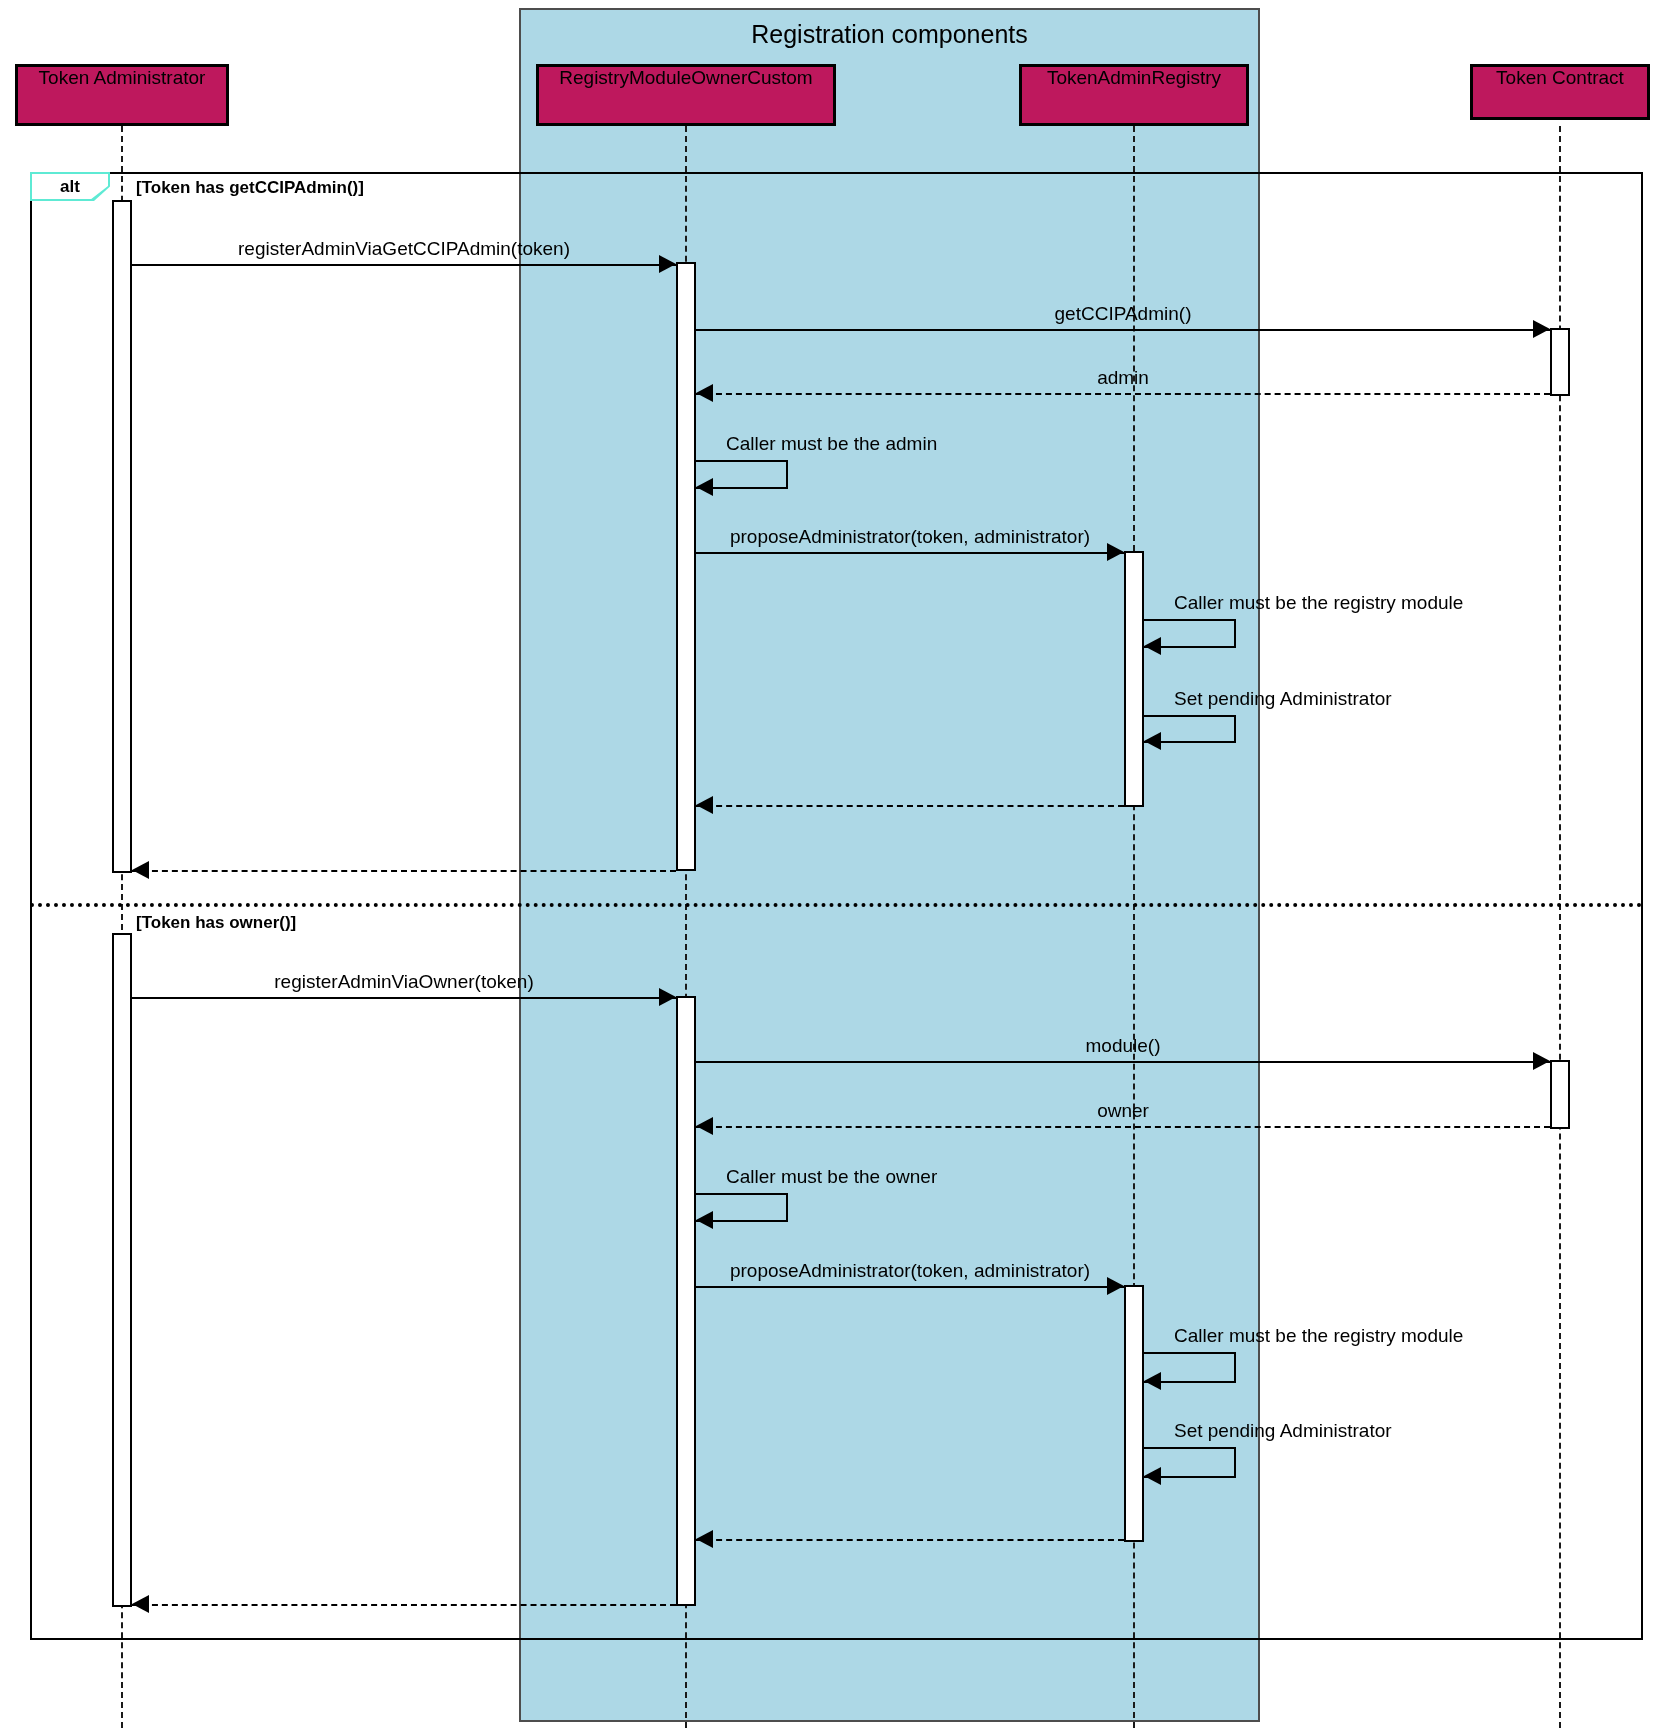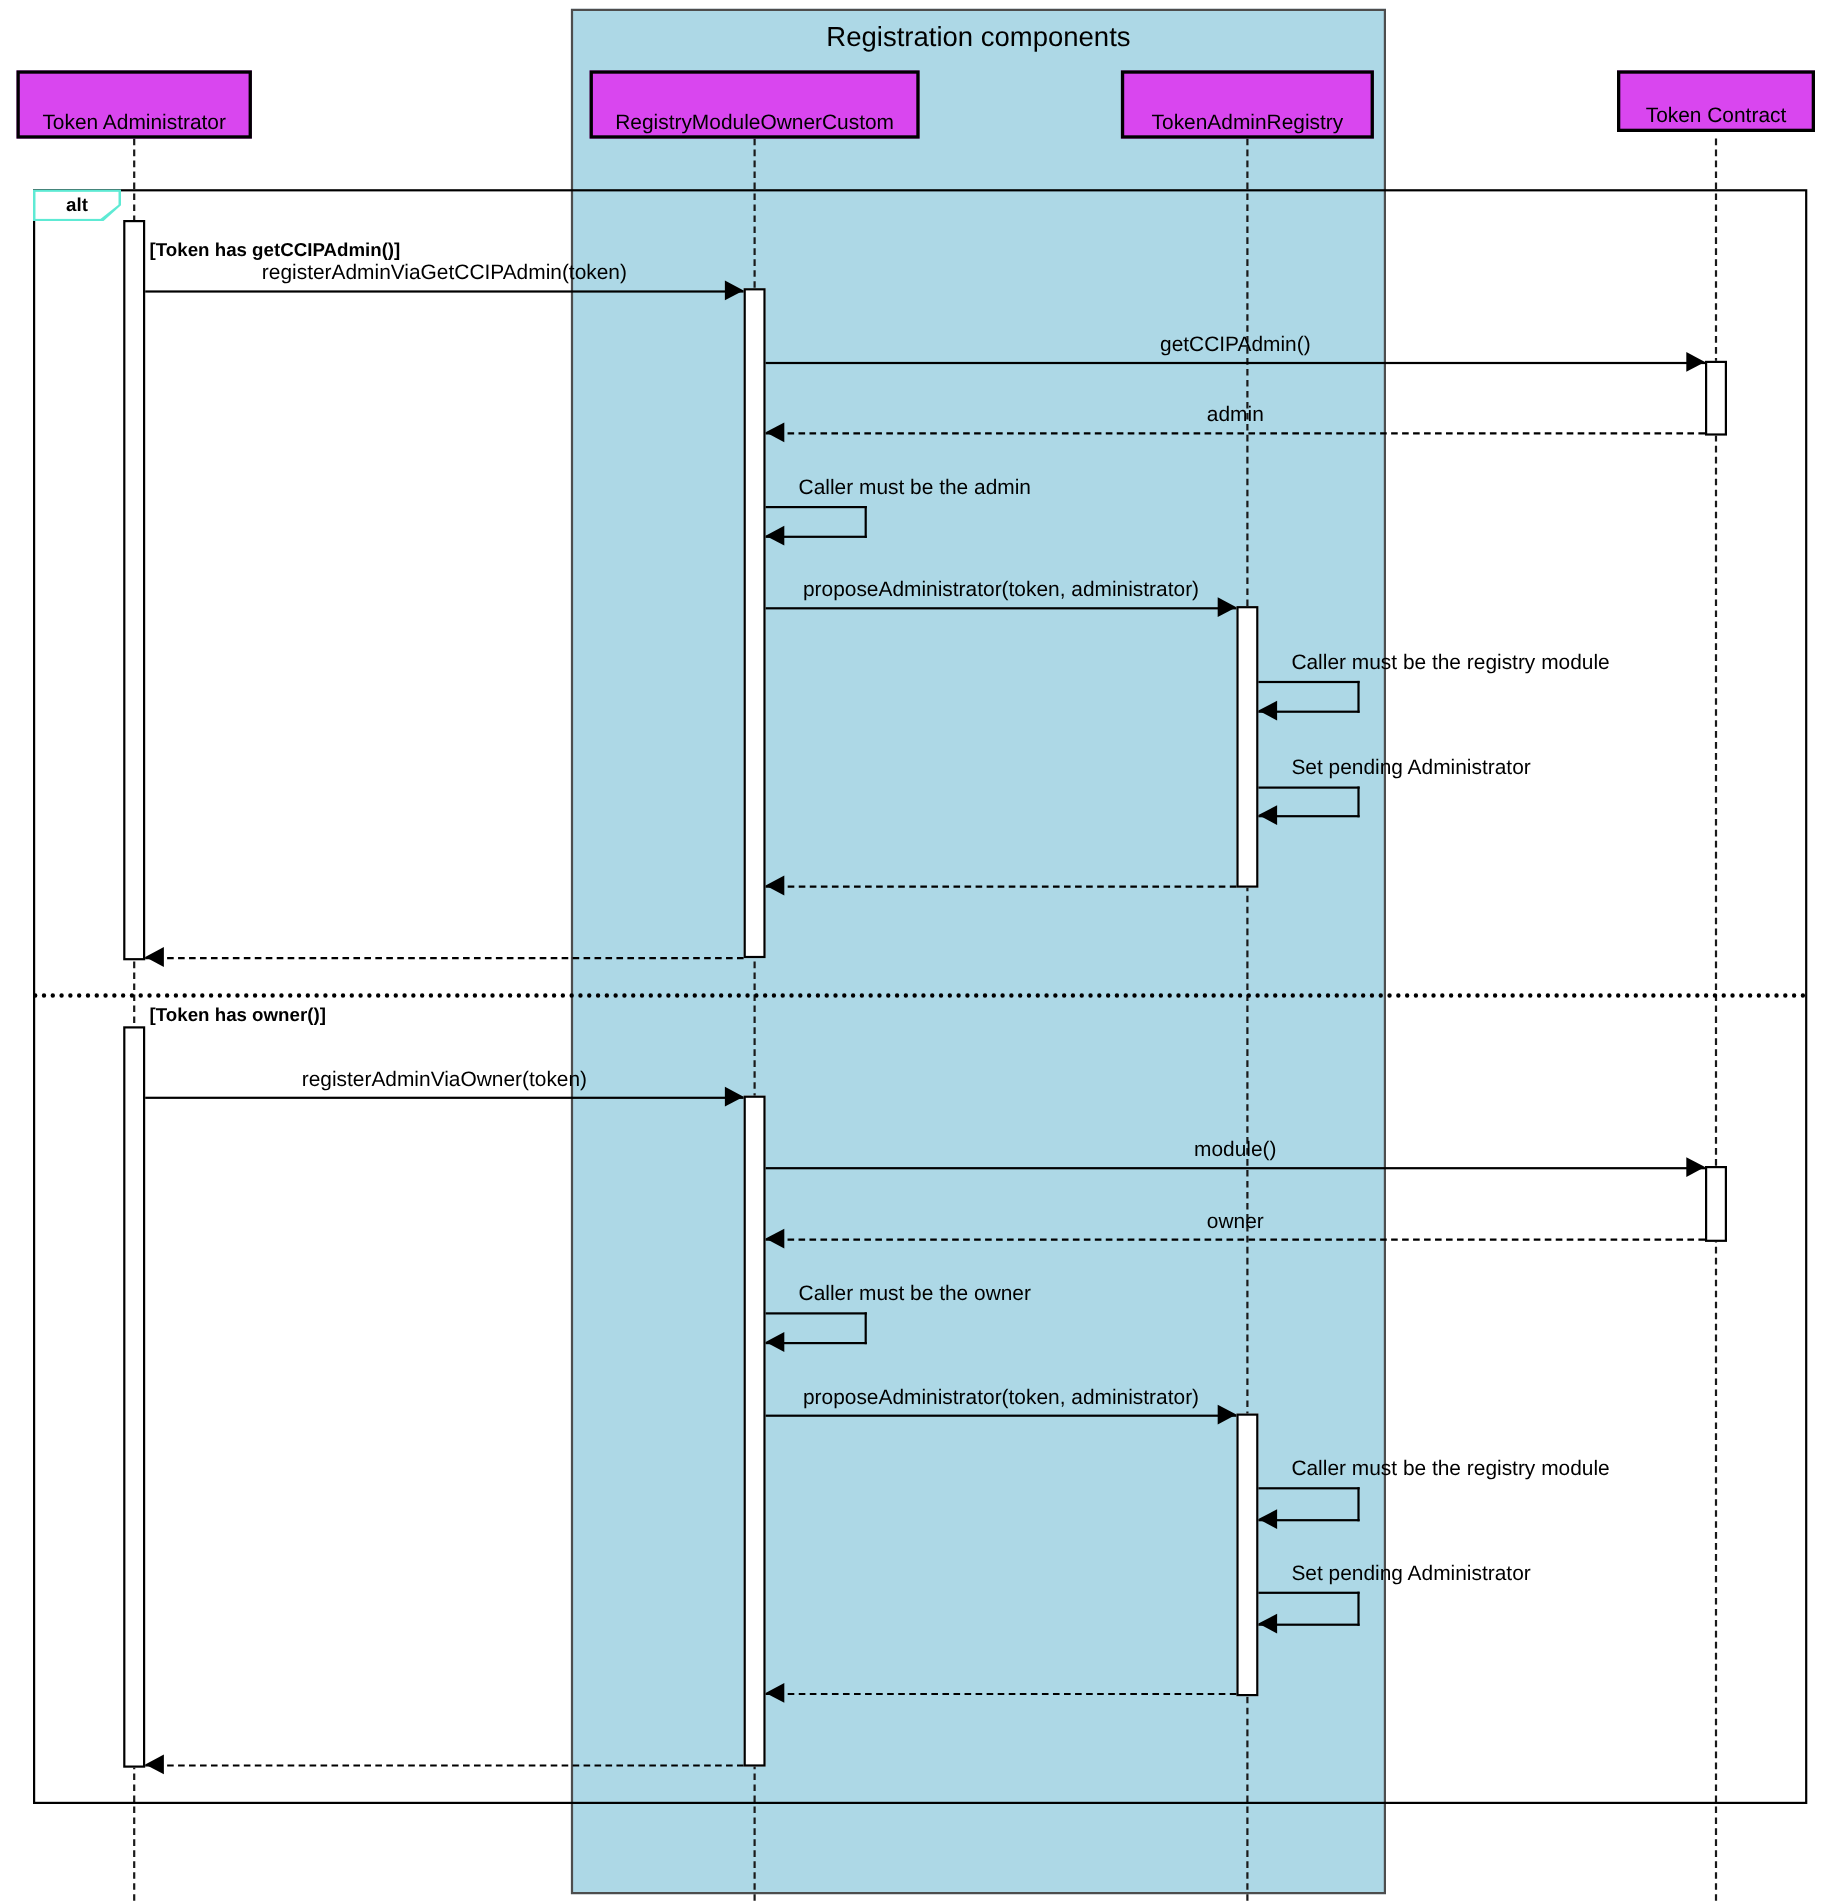--- a/index.html
+++ b/index.html
@@ -26,24 +26,24 @@
   .alt-tab-inner {
     position: absolute; left: 2px; top: 2px; right: 2px; bottom: 2px;
     background: #fff;
     clip-path: polygon(0 0, 100% 0, 100% 48%, 78% 100%, 0 100%);
     display: flex; align-items: center; justify-content: center;
     font-weight: bold; font-size: 17px;
   }
   .condition { font-weight: bold; font-size: 17px; white-space: nowrap; z-index: 6; }
   #divider { z-index: 5; }
   .participant {
-    background: #d946ef;
+    background: #be185d;
     border: 3px solid #000;
     box-sizing: border-box;
-    display: flex; align-items: flex-end; justify-content: center;
+    display: flex; align-items: flex-start; justify-content: center;
     font-size: 19px; white-space: nowrap;
     z-index: 5;
   }
   .lifeline { width: 0; border-left: 2px dashed #1a1a1a; z-index: 1; }
   .activation {
     background: #fff;
     border: 2px solid #000;
     box-sizing: border-box;
     z-index: 3;
   }
@@ -75,21 +75,21 @@
 <div id="canvas" style="width: 1662px; height: 1730px;">
   <div id="group-box" class="abs" style="left: 519px; top: 8px; width: 741px; height: 1714px; background: rgb(173, 216, 230); border: 2px solid rgb(77, 77, 77);"></div>
   <div id="group-title" class="abs" style="left: 889.5px; top: 20px;">Registration components</div>
   <div id="alt-frame" class="abs" style="left: 30px; top: 172px; width: 1613px; height: 1468px; border: 2px solid rgb(0, 0, 0);"></div>
   <div id="divider" class="abs" style="left: 30px; top: 903px; width: 1613px; height: 0px; border-top: 4px dotted rgb(0, 0, 0);"></div>
   <div id="alt-tab" class="abs" style="left: 30px; top: 172px; width: 80px; height: 29px; background: #5eead4; clip-path: polygon(0px 0px, 100% 0px, 100% 50%, 80% 100%, 0px 100%);">
     <div class="alt-tab-inner">
       <span>alt</span>
     </div>
   </div>
-  <div id="cond-1" class="abs condition" style="left: 136px; top: 178px; margin-top: 40px;">[Token has getCCIPAdmin()]</div>
+  <div id="cond-1" class="abs condition" style="left: 136px; top: 178px;">[Token has getCCIPAdmin()]</div>
   <div id="cond-2" class="abs condition" style="left: 136px; top: 913px;">[Token has owner()]</div>
   <div id="dyn">
       <div class="abs lifeline" style="left: 121px; top: 126px; height: 1602px;"></div>
       <div class="abs participant" style="left: 15px; top: 64px; width: 214px; height: 62px;">
         <span>Token Administrator</span>
       </div>
       <div class="abs lifeline" style="left: 685px; top: 126px; height: 1602px;"></div>
       <div class="abs participant" style="left: 536px; top: 64px; width: 300px; height: 62px;">
         <span>RegistryModuleOwnerCustom</span>
       </div>

